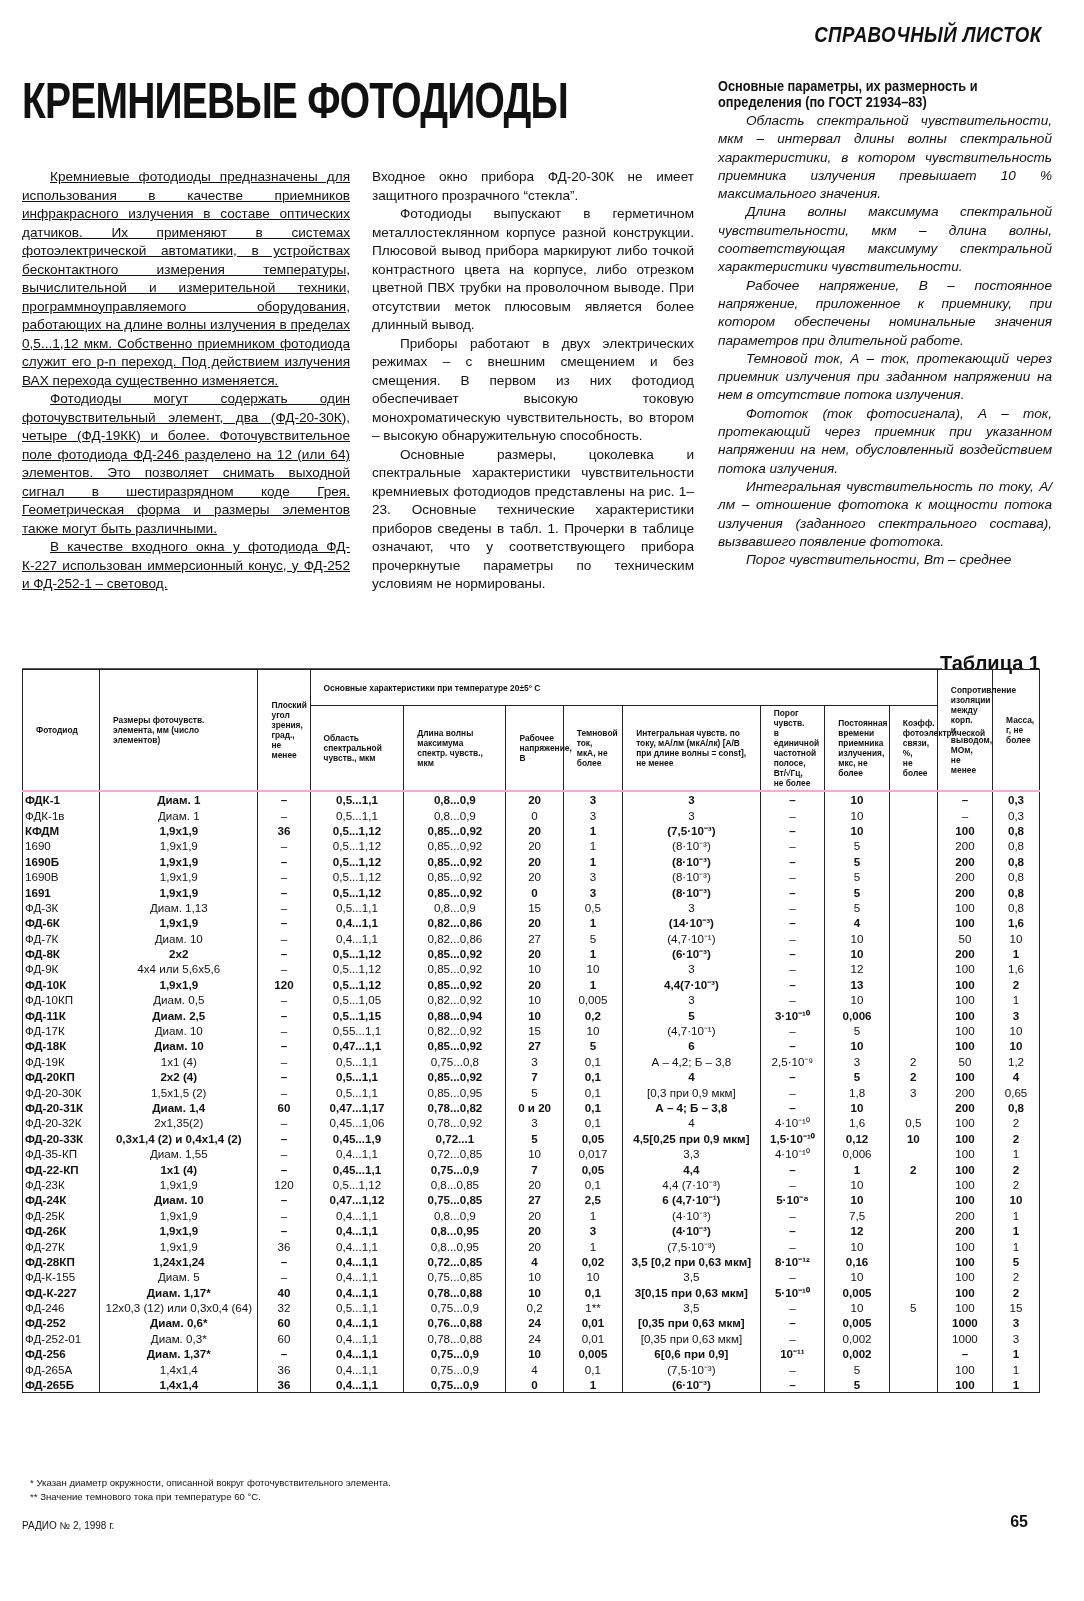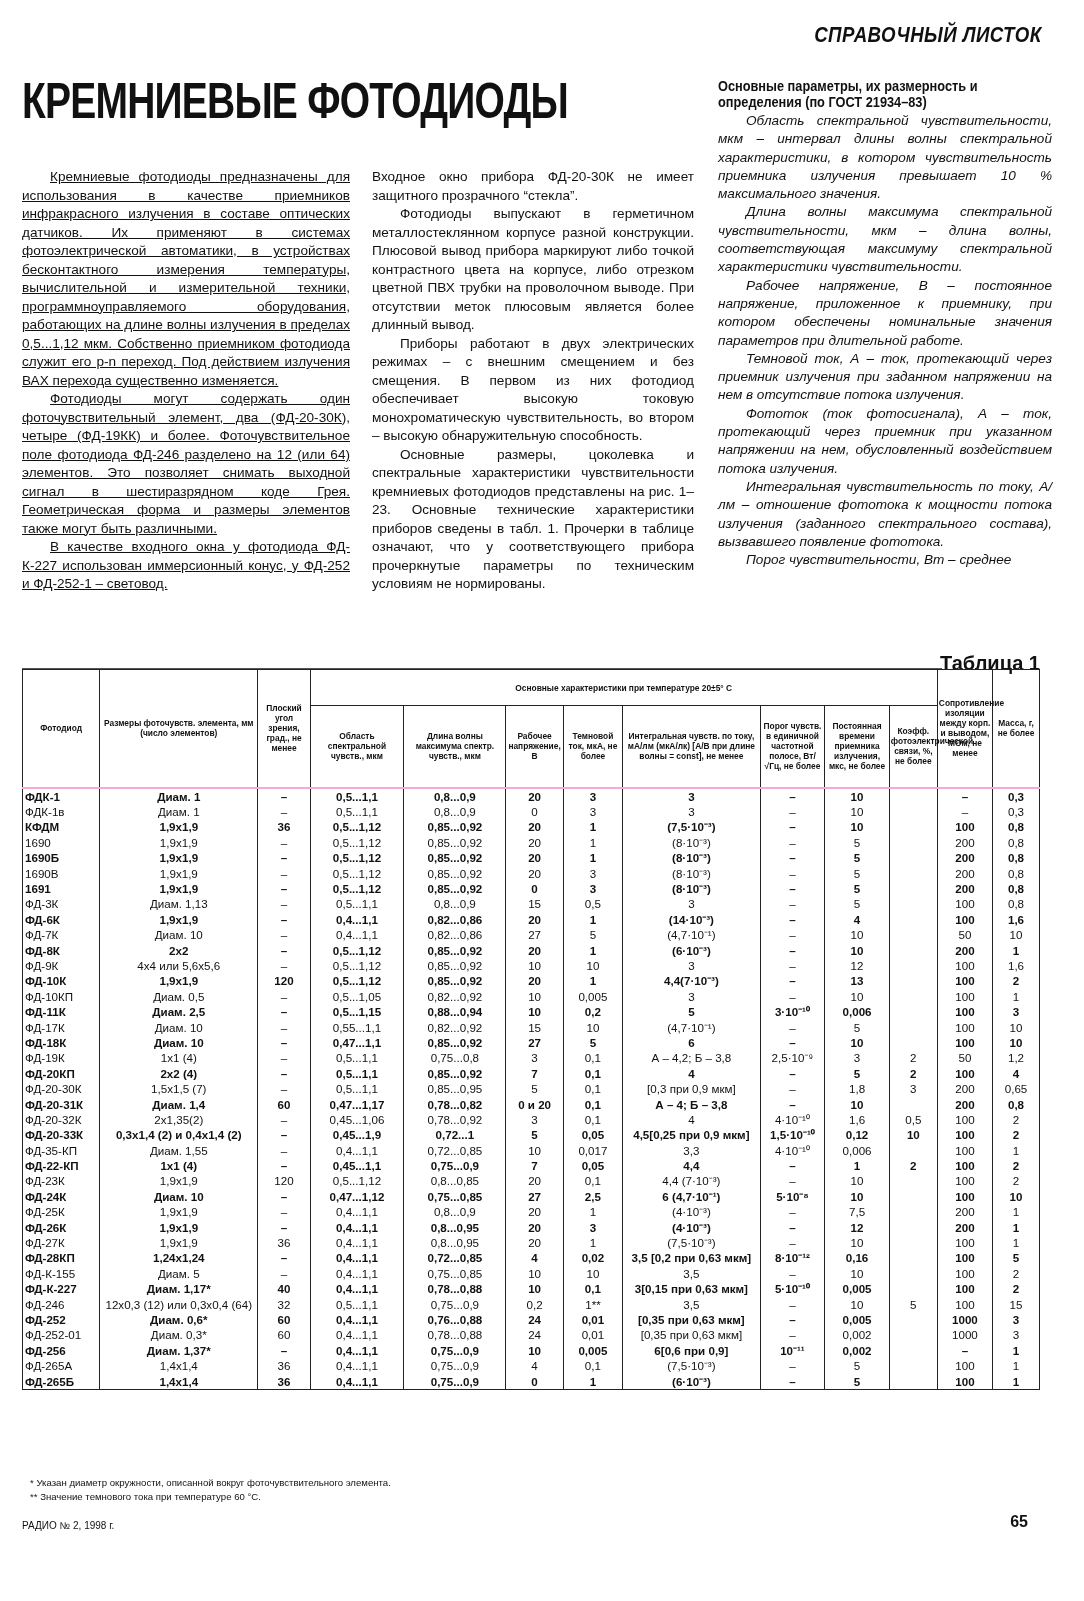--- a/index.html
+++ b/index.html
@@ -15,21 +15,21 @@
   .c1 { left: 22px; top: 168px; width: 328px; text-decoration: underline; }
   .c2 { left: 372px; top: 168px; width: 322px; }
   .c3 { left: 718px; top: 78px; width: 334px; font-style: italic; font-size: 13.6px; line-height: 18.3px; }
   .c3 h3 { margin: 0 0 2px 0; font-style: normal; font-weight: bold; font-size: 14.5px; line-height: 16px;
            transform: scaleX(0.88); transform-origin: left; width: 113%; text-align: left; }
   .tcap { position: absolute; right: 44px; top: 652px; font-weight: bold; font-size: 20px; }
   .tline { position: absolute; left: 22px; top: 668px; width: 920px; border-top: 1px solid #555; }
   table.main { position: absolute; left: 22px; top: 669px; width: 1018px; border-collapse: collapse;
                font-size: 11.6px; table-layout: fixed; }
   table.main th { font-weight: bold; font-size: 8.4px; line-height: 10px; border: 1px solid #222;
-                  padding: 2px 1px; vertical-align: middle; text-align: center; }
+                  padding: 2px 13px; vertical-align: middle; text-align: left; }
   table.main td { border-left: 1px solid #222; border-right: 1px solid #222; padding: 0 2px; height: 15.4px;
                   line-height: 15px; text-align: center; white-space: nowrap; font-family: "Liberation Sans Narrow","Liberation Sans", sans-serif; }
   table.main td:first-child { text-align: left; }
   table.main tr.b td { font-weight: bold; }
   table.main tbody tr:last-child td { border-bottom: 1px solid #222; }
   table.main tbody tr:first-child td { border-top: 2px solid #f9a8d4; }
   .notes { position: absolute; left: 30px; top: 1437px; font-size: 9.6px; line-height: 14px; margin-top: 39px; }
   .footer-l { position: absolute; left: 22px; top: 1520px; font-size: 10px; }
   .footer-r { position: absolute; right: 56px; top: 1513px; font-size: 16px; font-weight: bold; }
 </style>
@@ -383,21 +383,21 @@
         <td>0,1</td>
         <td>4</td>
         <td>–</td>
         <td>5</td>
         <td>2</td>
         <td>100</td>
         <td>4</td>
       </tr>
       <tr>
         <td>ФД-20-30К</td>
-        <td>1,5x1,5 (7)</td>
+        <td>1,5x1,5 (2)</td>
         <td>–</td>
         <td>0,5...1,1</td>
         <td>0,85...0,95</td>
         <td>5</td>
         <td>0,1</td>
         <td>[0,3 при 0,9 мкм]</td>
         <td>–</td>
         <td>1,8</td>
         <td>3</td>
         <td>200</td>

